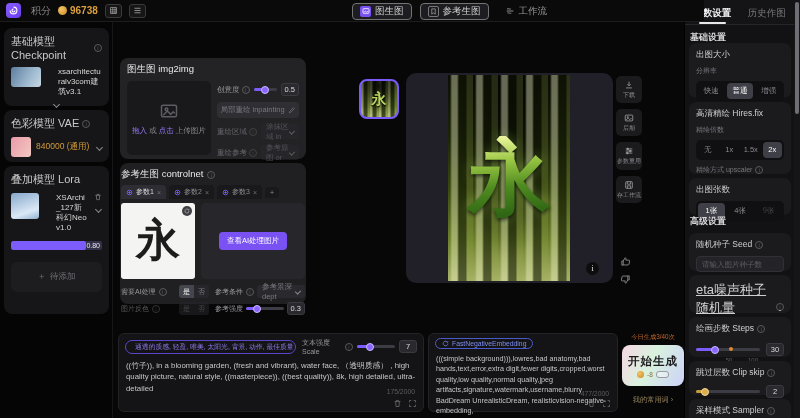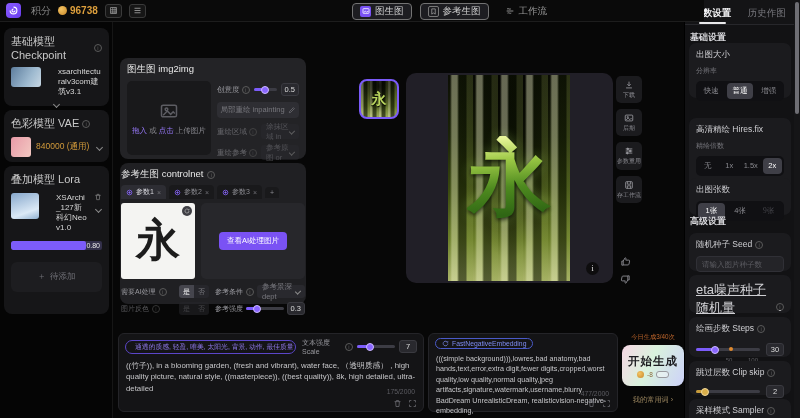--- a/index.html
+++ b/index.html
@@ -515,21 +515,21 @@
     <div class="rcard" style="top:43px;height:55px;">
       <div class="rt">出图大小</div>
       <div class="rs">分辨率</div>
       <div class="seg">
         <span>快速</span>
         <span class="on">普通</span>
         <span>增强</span>
       </div>
     </div>
 
-    <div class="rcard" style="top:102px;height:72px;margin-top:16px;">
+    <div class="rcard" style="top:102px;height:72px;">
       <div class="rt">高清精绘 Hires.fix</div>
       <div class="rs">精绘倍数</div>
       <div class="seg">
         <span>无</span>
         <span>1x</span>
         <span>1.5x</span>
         <span class="on">2x</span>
       </div>
       <div class="rs">
           <span>精绘方式 upscaler</span>

